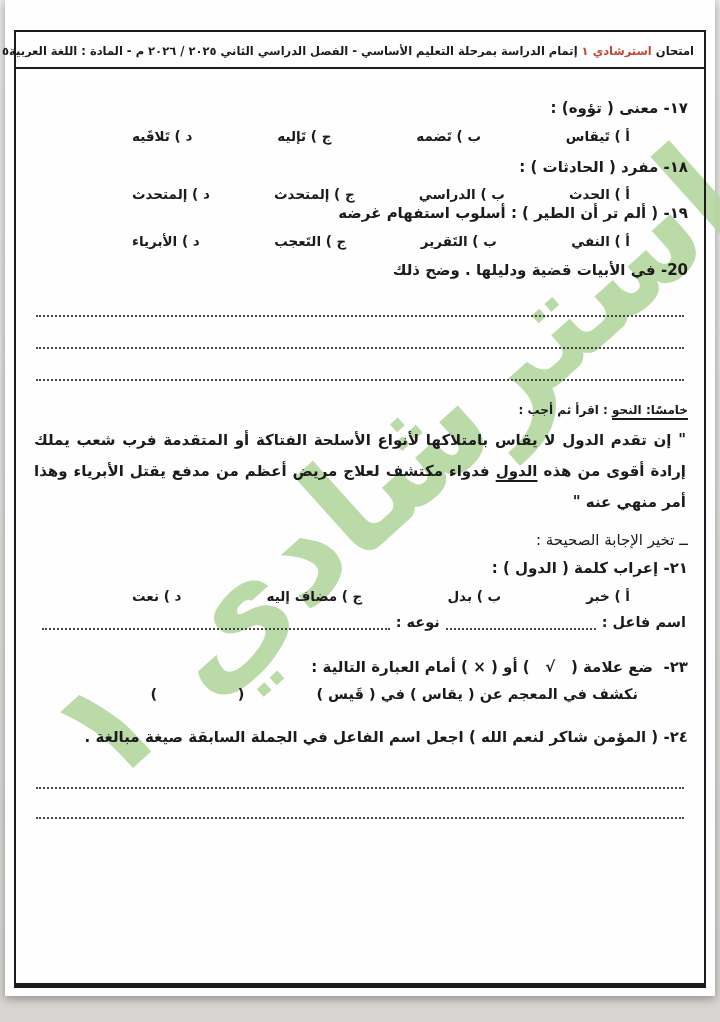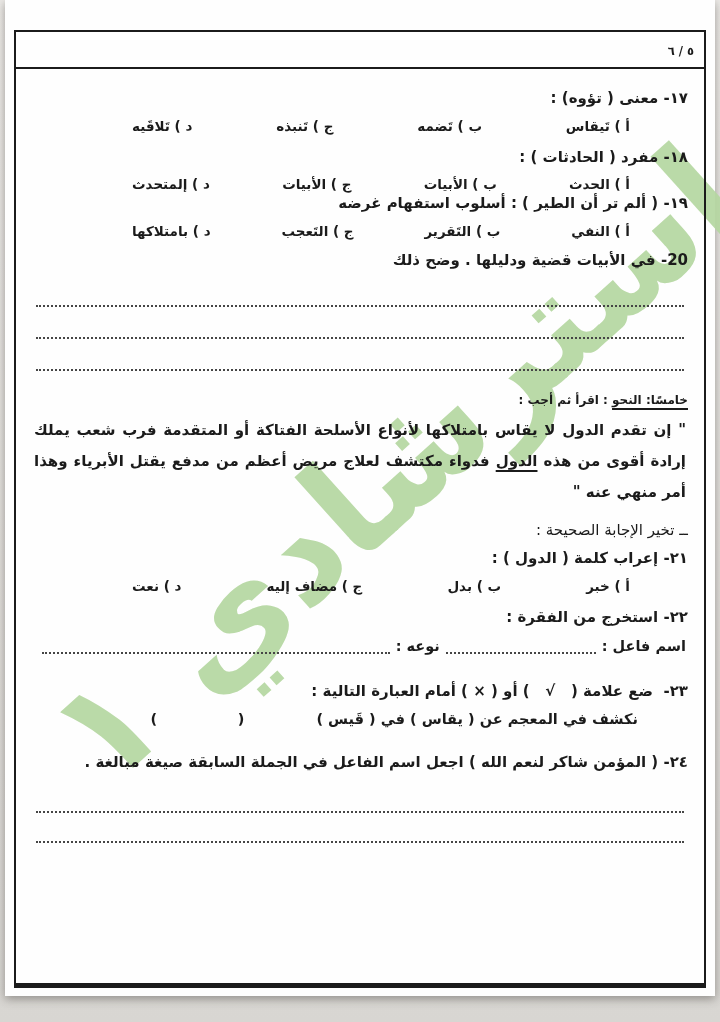--- a/index.html
+++ b/index.html
@@ -19,21 +19,21 @@
     color: #b5d7a1; opacity: .92; z-index: 1;
     direction: rtl; pointer-events: none; white-space: nowrap;
   }
   .frame { position: absolute; left: 9px; right: 9px; top: 30px; bottom: 8px; border: 2px solid #1b1b1b; border-bottom-width: 5px; z-index: 2; }
   .header {
     display: flex; direction: rtl; justify-content: space-between; align-items: center;
     padding: 12px 10px 9px; border-bottom: 2px solid #1b1b1b;
     font-weight: bold; font-size: 11.5px; white-space: nowrap;
   }
   .red { color: #c2473a; }
-  .content { direction: rtl; text-align: right; padding: 12px 16px 0; font-size: 15px; }
+  .content { direction: rtl; text-align: right; padding: 22px 16px 0; font-size: 15px; }
   .q-label { font-weight: bold; line-height: 1.5; }
   .pre { white-space: pre; }
   .opts { display: flex; justify-content: space-between; margin: 8px 58px 0 100px; font-size: 13.5px; font-weight: bold; }
   .answer-lines .dots { border-bottom: 2px dotted #454545; height: 32px; margin: 0 4px; }
   .answer-lines.short .dots { height: 30px; }
   .sec-heading { font-size: 12px; font-weight: bold; margin-top: 22px; }
   .underline { text-decoration: underline; text-underline-offset: 4px; text-decoration-thickness: 2px; }
   .passage { font-weight: bold; line-height: 2.05; margin: 8px 2px 0; text-align: justify; }
   .choose { font-weight: normal; margin-top: 14px; }
   .fill-row { display: flex; align-items: flex-end; margin: 10px 2px 0 10px; font-weight: bold; font-size: 14.5px; }
@@ -46,47 +46,50 @@
 <body>
 
 <div class="photo">
   <div class="paper">
 
     <div class="watermark">استرشادي ١</div>
 
     <div class="frame">
 
       <div class="header">
+        <div>
+          <span>امتحان</span><span class="red"> استرشادي ١ </span><span>إتمام الدراسة بمرحلة التعليم الأساسي - الفصل الدراسي الثاني ٢٠٢٥ ‏/ ٢٠٢٦ م  -  المادة : اللغة العربية</span>
+        </div>
         <div>٥ ‏/ ٦</div>
       </div>
 
       <div class="content">
 
         <div class="q-label" style="margin-top:6px">١٧- معنى ( تؤوه) :</div>
         <div class="opts">
           <span>أ ) تَيقاس</span>
           <span>ب ) تَضمه</span>
-          <span>ج ) تَنبذه</span>
+          <span>ج ) تَإليه</span>
           <span>د ) تَلاقَيه</span>
         </div>
 
         <div class="q-label" style="margin-top:12px">١٨- مفرد ( الحادثات ) :</div>
         <div class="opts">
           <span>أ ) الحدث</span>
-          <span>ب ) الأبيات</span>
-          <span>ج ) الأبيات</span>
+          <span>ب ) الدراسي</span>
+          <span>ج ) إلمتحدث</span>
           <span>د ) إلمتحدث</span>
         </div>
 
         <div class="q-label" style="margin-top:0">١٩- ( ألم تر أن الطير ) : أسلوب استفهام غرضه</div>
         <div class="opts">
           <span>أ ) النفي</span>
           <span>ب ) التَقرير</span>
           <span>ج ) التَعجب</span>
-          <span>د ) بامتلاكها</span>
+          <span>د ) الأبرياء</span>
         </div>
 
         <div class="q-label" style="margin-top:10px">20- في الأبيات قضية ودليلها . وضح ذلك</div>
         <div class="answer-lines" style="margin-top:4px">
           <div class="dots"></div>
           <div class="dots"></div>
           <div class="dots"></div>
         </div>
 
         <div class="sec-heading">
@@ -100,21 +103,20 @@
         <div class="choose">ــ تخير الإجابة الصحيحة :</div>
 
         <div class="q-label" style="margin-top:8px">٢١-  إعراب كلمة ( الدول ) :</div>
         <div class="opts">
           <span>أ ) خبر</span>
           <span>ب ) بدل</span>
           <span>ج ) مضاف إليه</span>
           <span>د ) نعت</span>
         </div>
 
-        <div class="q-label" style="margin-top:12px">٢٢-  استخرج من الفقرة :</div>
         <div class="fill-row">
           <span>اسم فاعل :</span>
           <span class="dotfill df-1"></span>
           <span>نوعه :</span>
           <span class="dotfill df-2"></span>
         </div>
 
         <div class="q-label pre" style="margin-top:26px">٢٣-  ضع علامة (   √   ) أو ( × ) أمام العبارة التالية :</div>
         <div class="statement-row">
           <span>نكشف في المعجم عن ( يقاس ) في ( قَيس )</span>

